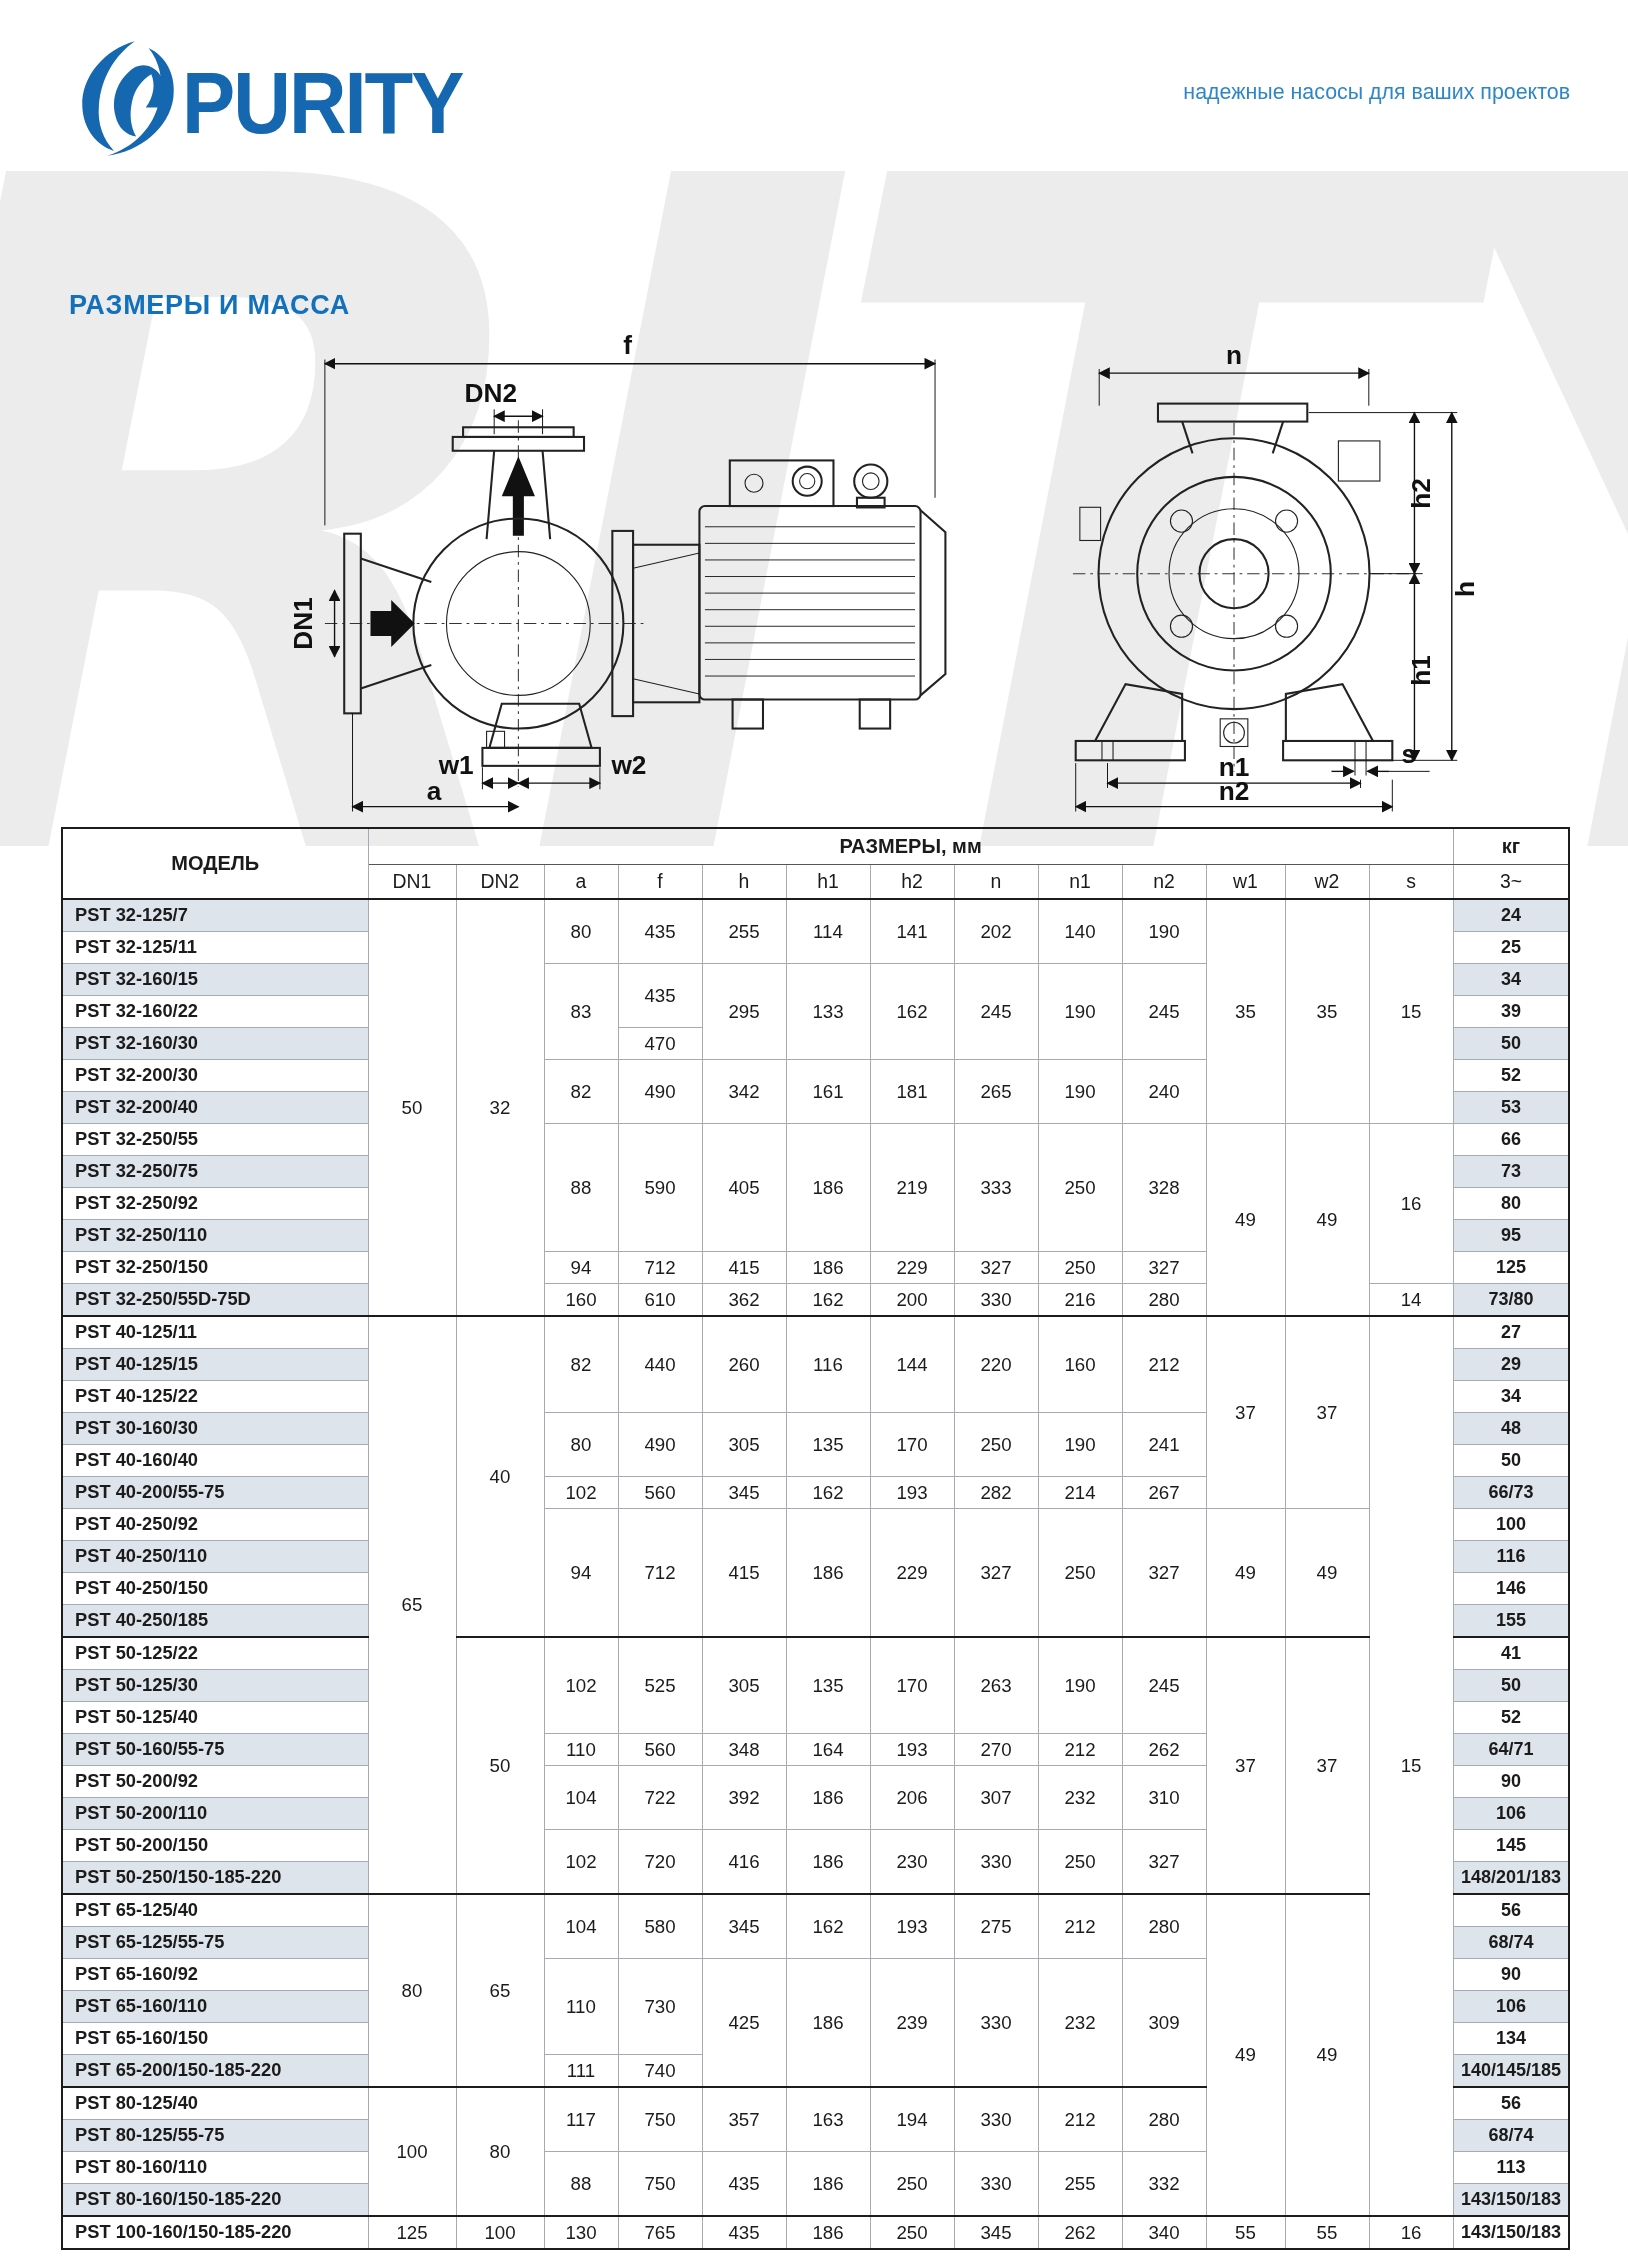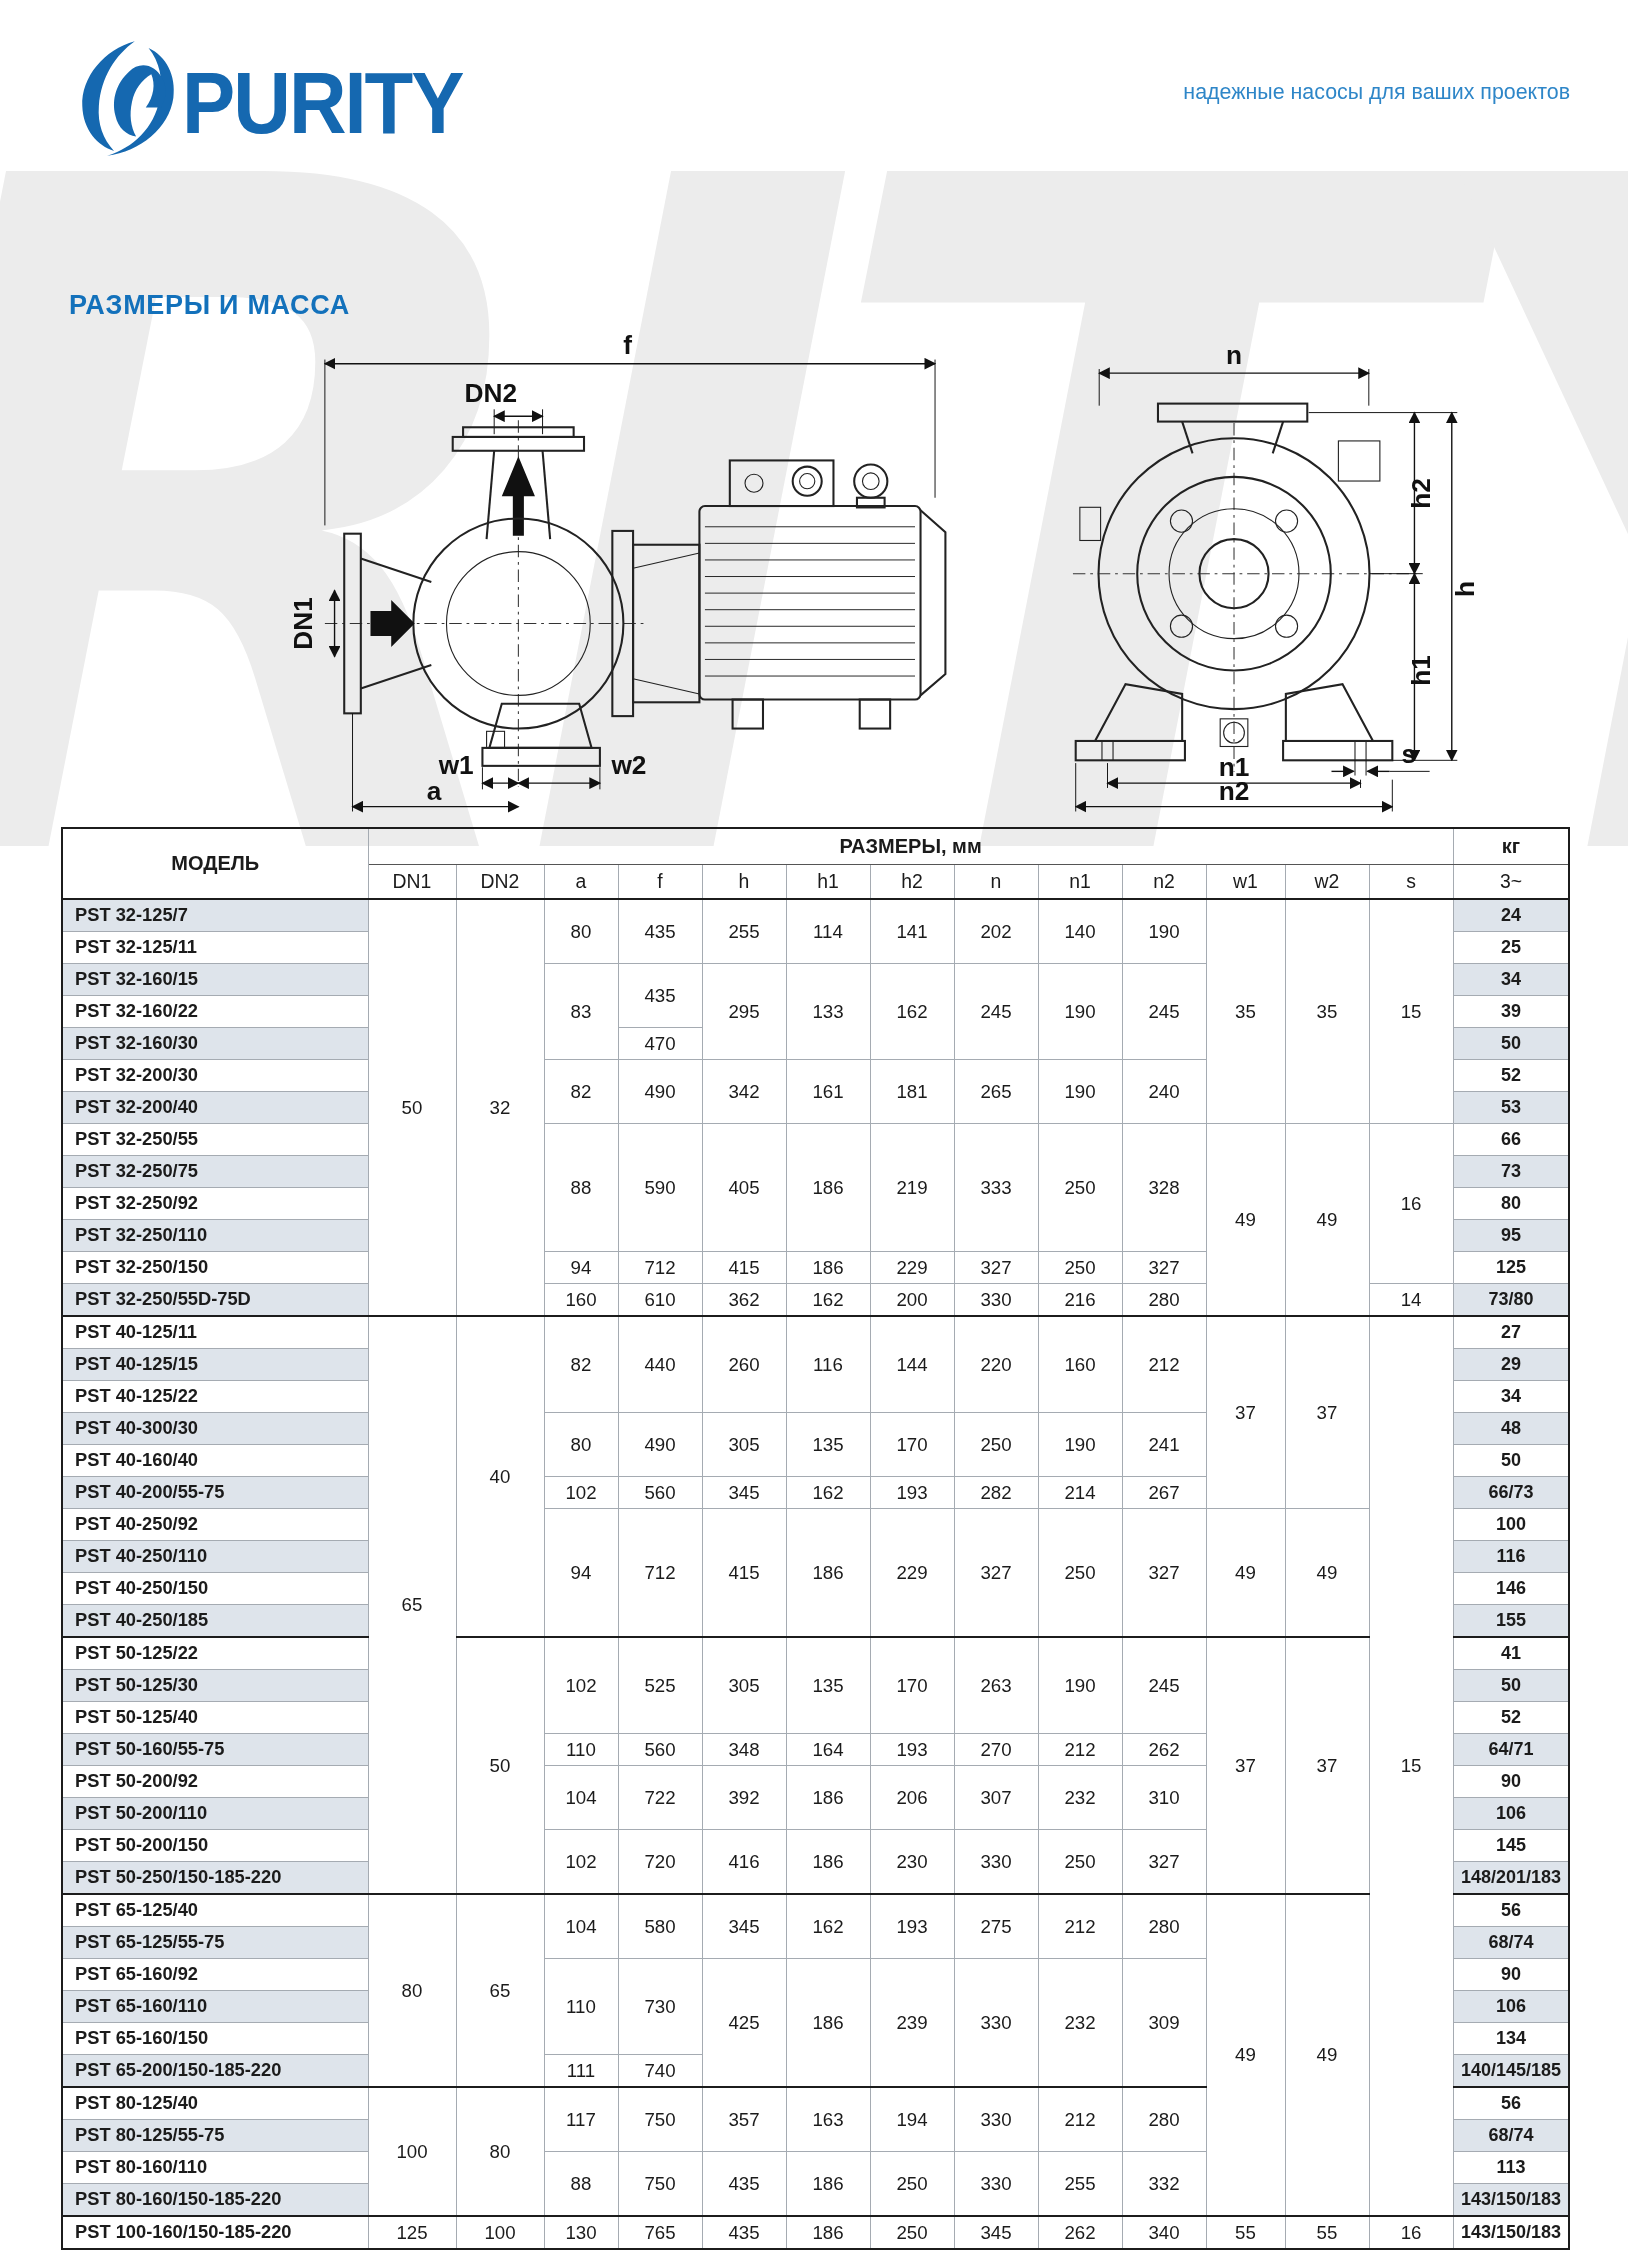--- a/index.html
+++ b/index.html
@@ -395,21 +395,21 @@
       </tr>
       <tr>
         <th class="model shade">PST 40-125/15</th>
         <td class="kg shade">29</td>
       </tr>
       <tr>
         <th class="model">PST 40-125/22</th>
         <td class="kg">34</td>
       </tr>
       <tr>
-        <th class="model shade">PST 40-300/30</th>
+        <th class="model shade">PST 30-160/30</th>
         <td rowspan="2">80</td>
         <td rowspan="2">490</td>
         <td rowspan="2">305</td>
         <td rowspan="2">135</td>
         <td rowspan="2">170</td>
         <td rowspan="2">250</td>
         <td rowspan="2">190</td>
         <td rowspan="2">241</td>
         <td class="kg shade">48</td>
       </tr>

